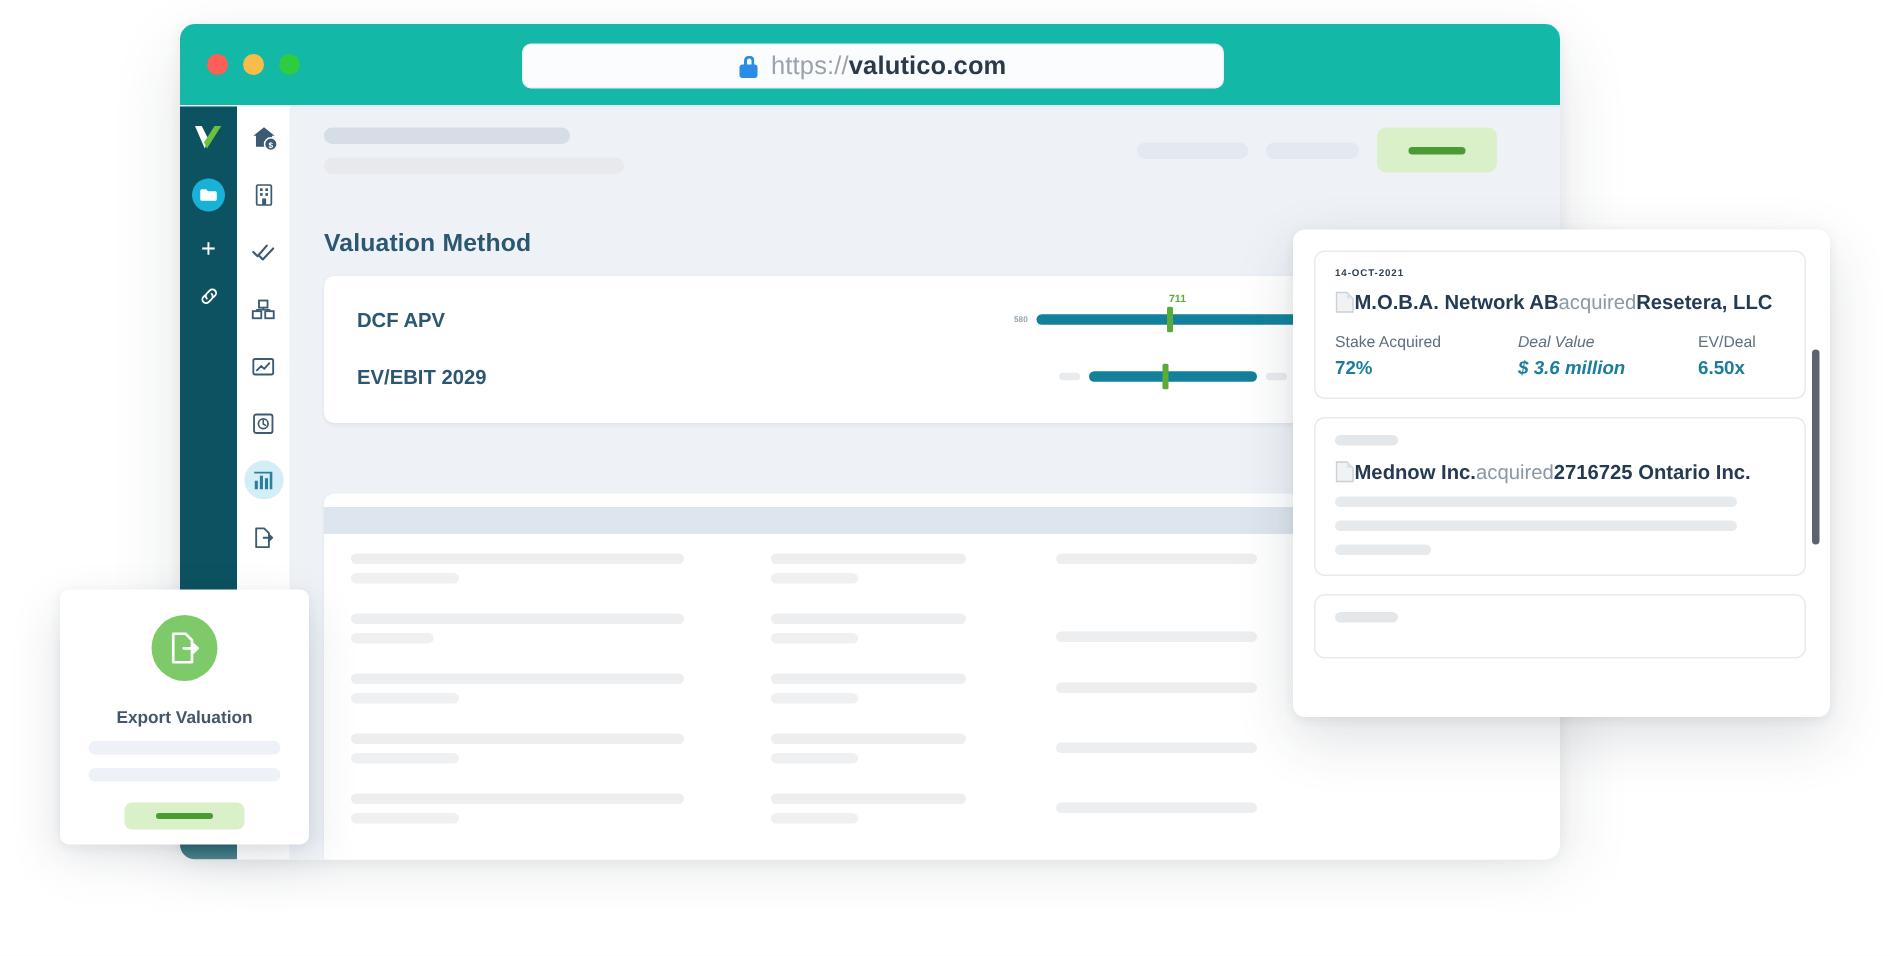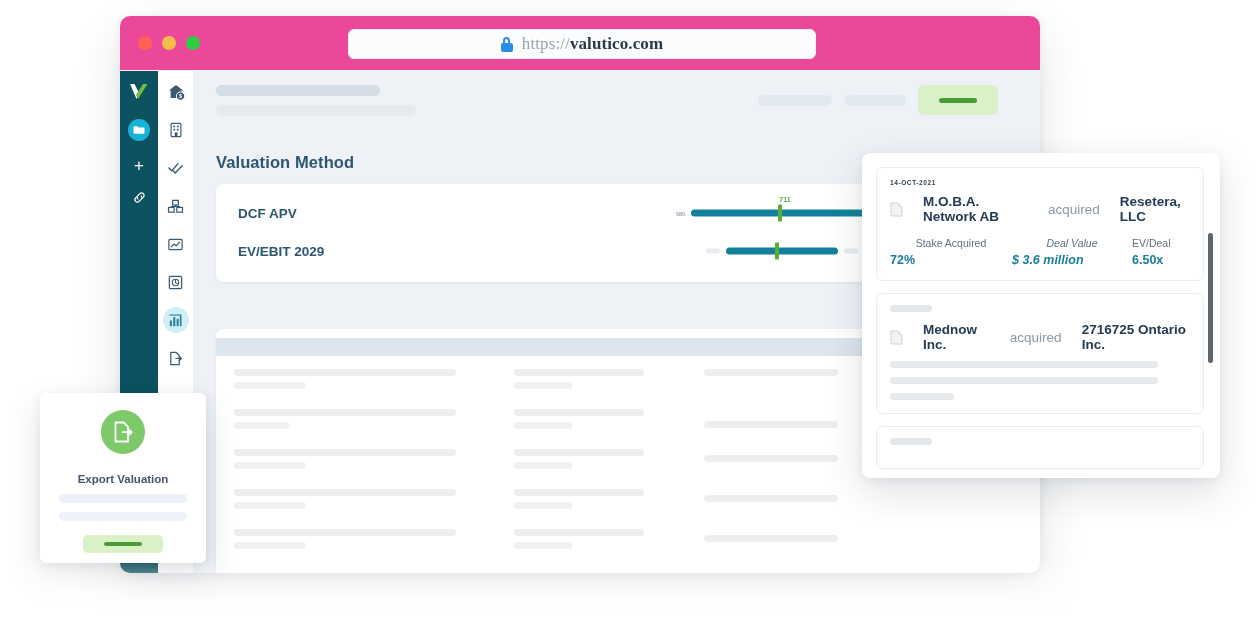--- a/index.html
+++ b/index.html
@@ -14,23 +14,22 @@
   
   .browser {
     position: absolute; left: 120px; top: 16px;
     width: 920px; height: 557px;
     background: #ffffff;
     border-radius: 10px;
     box-shadow: 0 18px 46px rgba(31,45,61,.13), 0 2px 10px rgba(31,45,61,.07);
     overflow: hidden;
   }
   .chrome-bar {
-    position: relative; height: 55px; background: #ec4899;
+    position: relative; height: 55px; background: #14b8a6;
     border-bottom: 1px solid #f0f2f5;
-    font-family: Liberation Serif, serif;
   }
   .dots { position: absolute; left: 18px; top: 20px; display: flex; gap: 10px; }
   .dot { width: 14px; height: 14px; border-radius: 50%; }
   .dot.red { background: #ff5f57; }
   .dot.yellow { background: #f7bd4a; }
   .dot.green { background: #2ecc40; }
   .urlbar {
     position: absolute; left: 228px; top: 13px;
     width: 468px; height: 30px;
     background: #fbfcfd; border: 1px solid #eceff3; border-radius: 6px;
@@ -137,28 +136,28 @@
     padding: 14px 16px 0 14px;
     overflow: hidden;
   }
   .tx-title { font-size: 12.5px; color: #4b5c6b; margin-bottom: 11px; }
   .tx-card {
     border: 1px solid #e7eaee; border-radius: 7px;
     padding: 11px 13px 13px 13px; margin-bottom: 12px;
   }
   .tx-date { font-size: 6.5px; font-weight: 700; color: #2e3f50; letter-spacing: .6px; margin-bottom: 8px; }
   .tx-date-ghost { width: 42px; height: 7px; border-radius: 4px; background: #e4e7ea; margin-bottom: 10px; }
-  .tx-headline { display: flex; align-items: center; gap: 20px; font-size: 13.5px; color: #8b98a5; }
+  .tx-headline { display: flex; align-items: center; gap: 0; font-size: 13.5px; color: #8b98a5; }
   .tx-headline .strong { color: #243b53; font-weight: 700; }
   .doc-icon { flex: 0 0 auto; }
   .tx-metrics { display: flex; margin-top: 13px; }
   .tx-metric { flex: 0 0 auto; }
   .tx-metric.m1 { width: 122px; }
   .tx-metric.m2 { width: 120px; font-style: italic; }
-  .tx-mlabel { font-size: 10.5px; color: #5f6f7e; margin-bottom: 4px; text-align: center; }
+  .tx-mlabel { font-size: 10.5px; color: #5f6f7e; margin-bottom: 4px; }
   .tx-mval { font-size: 12.5px; font-weight: 700; color: #1a7d9c; }
   .tx-ghost { height: 7px; border-radius: 4px; background: #e7eaed; margin-top: 9px; }
   .tx-scroll {
     position: absolute; right: 7px; top: 80px; width: 5px; height: 130px;
     border-radius: 3px; background: #5c6470;
   }
 
   
   .export-card {
     position: absolute; left: 40px; top: 393px;

